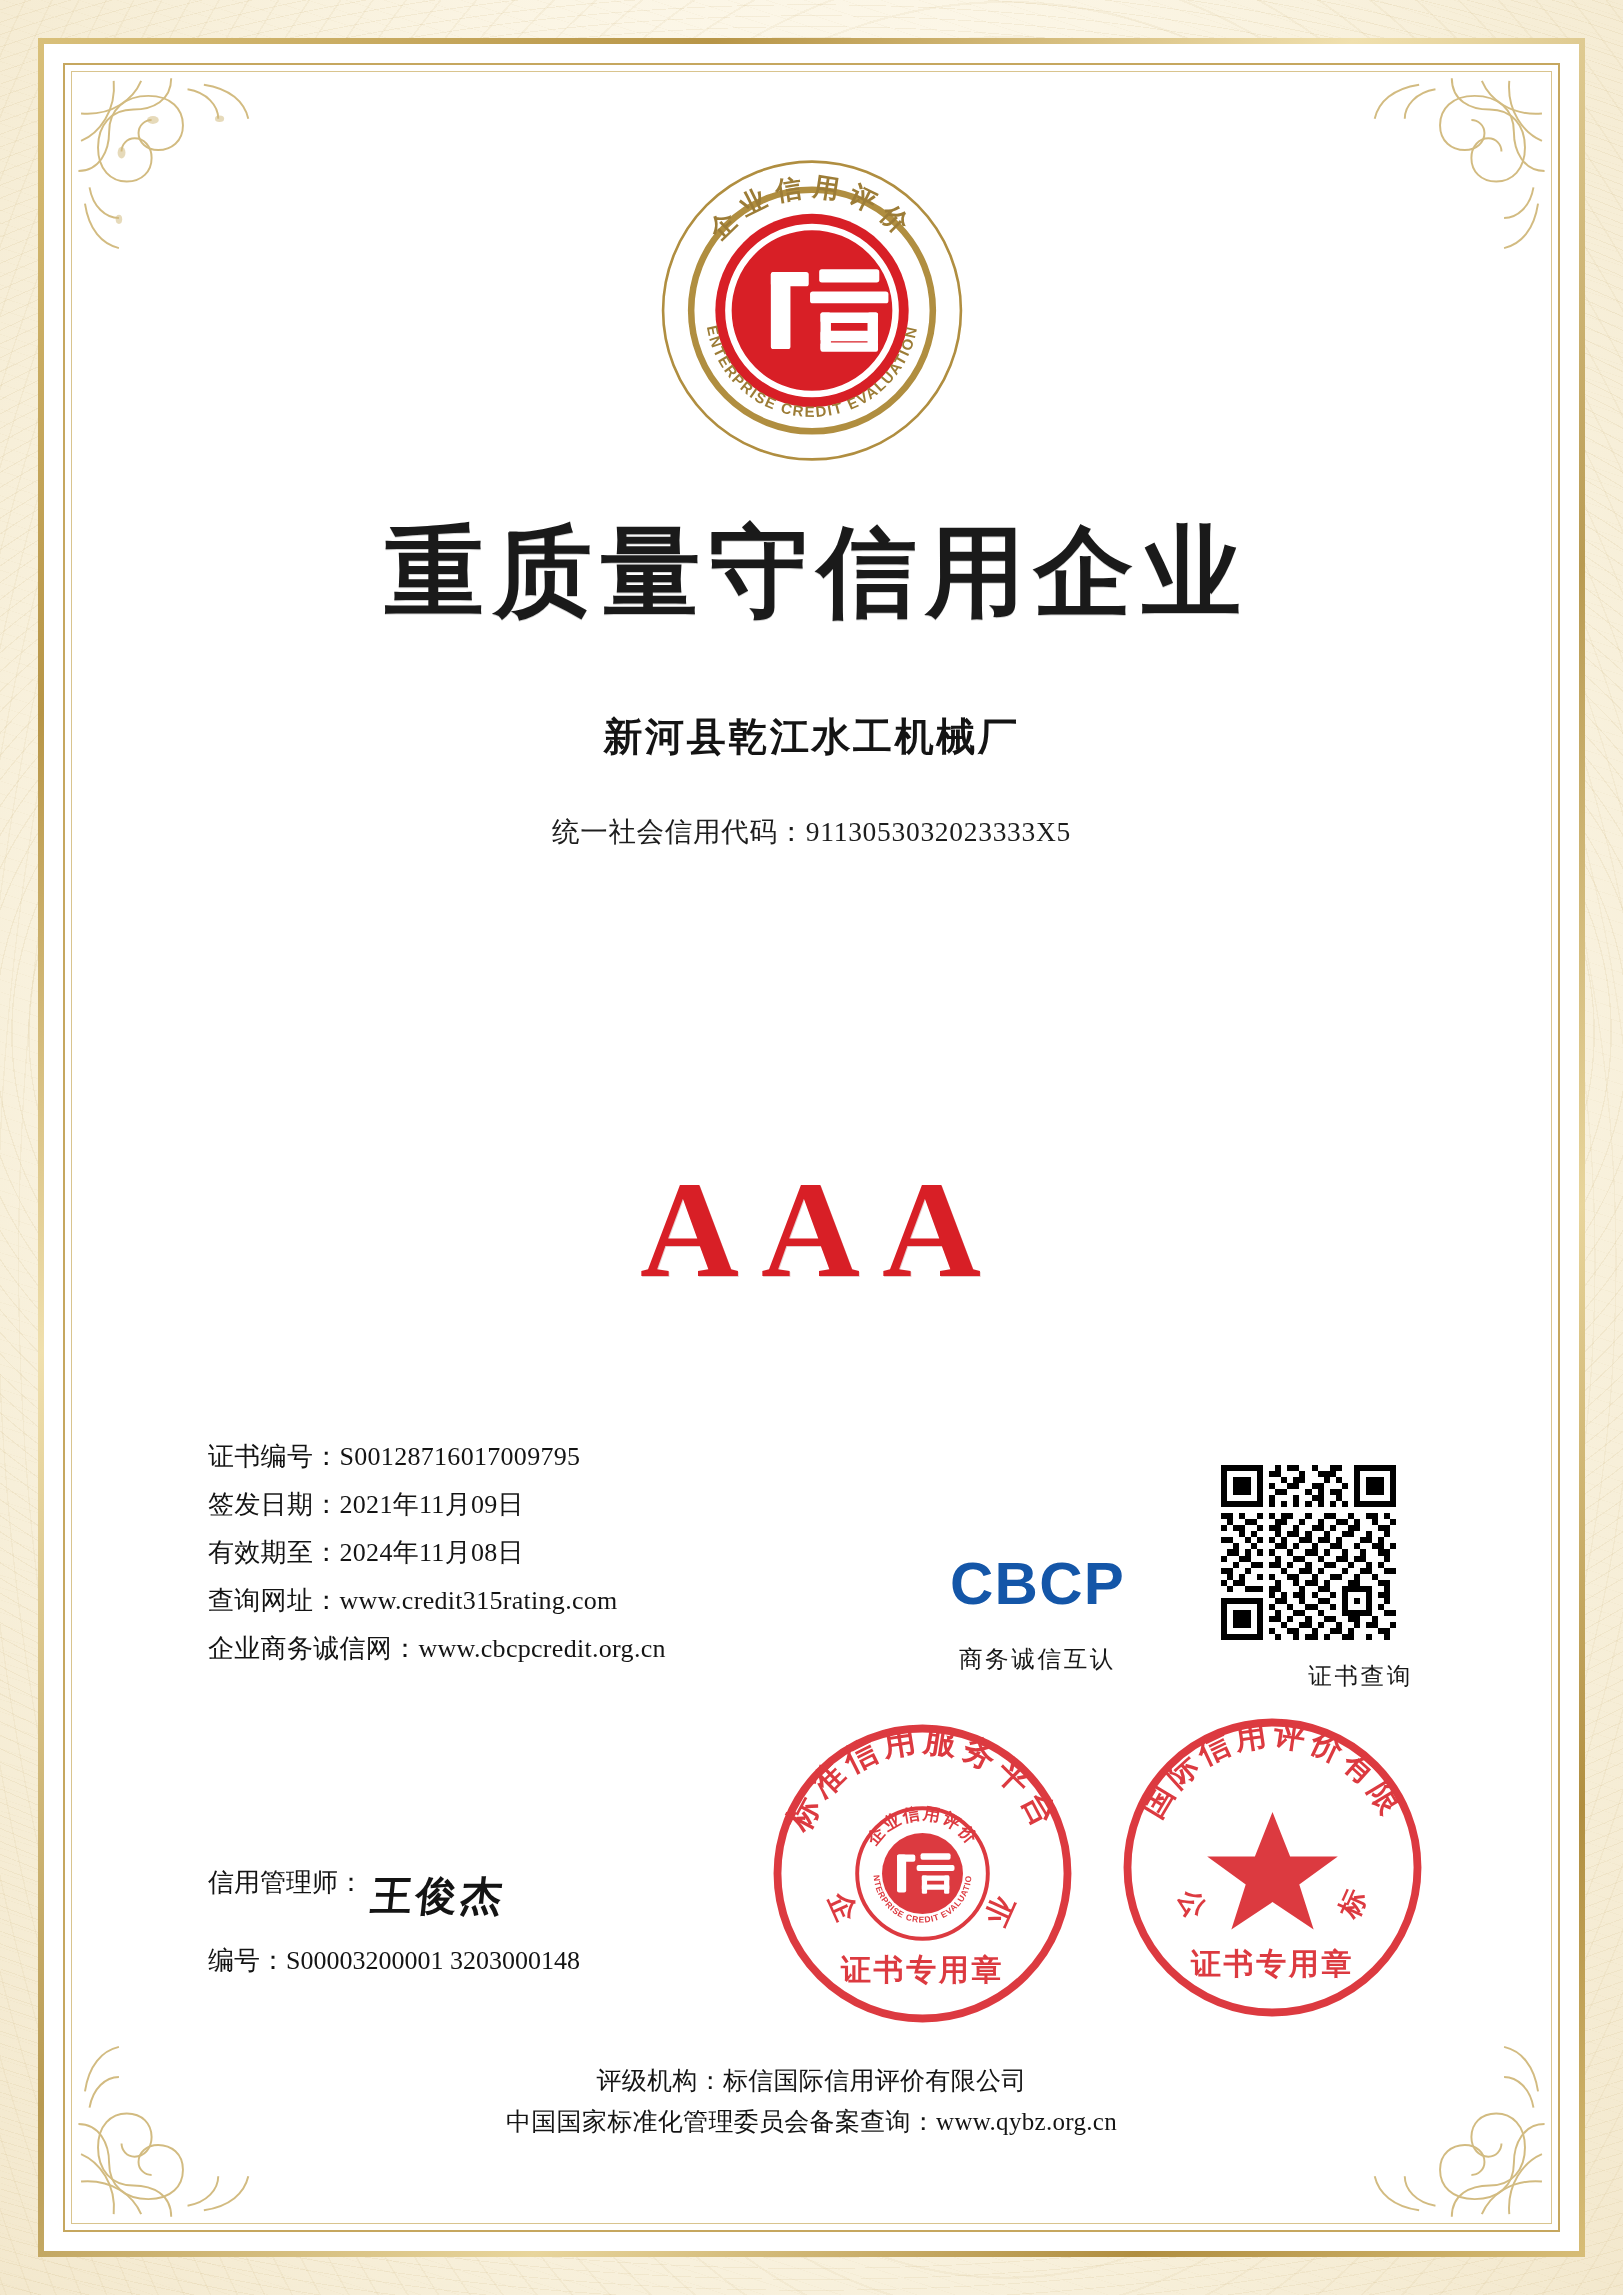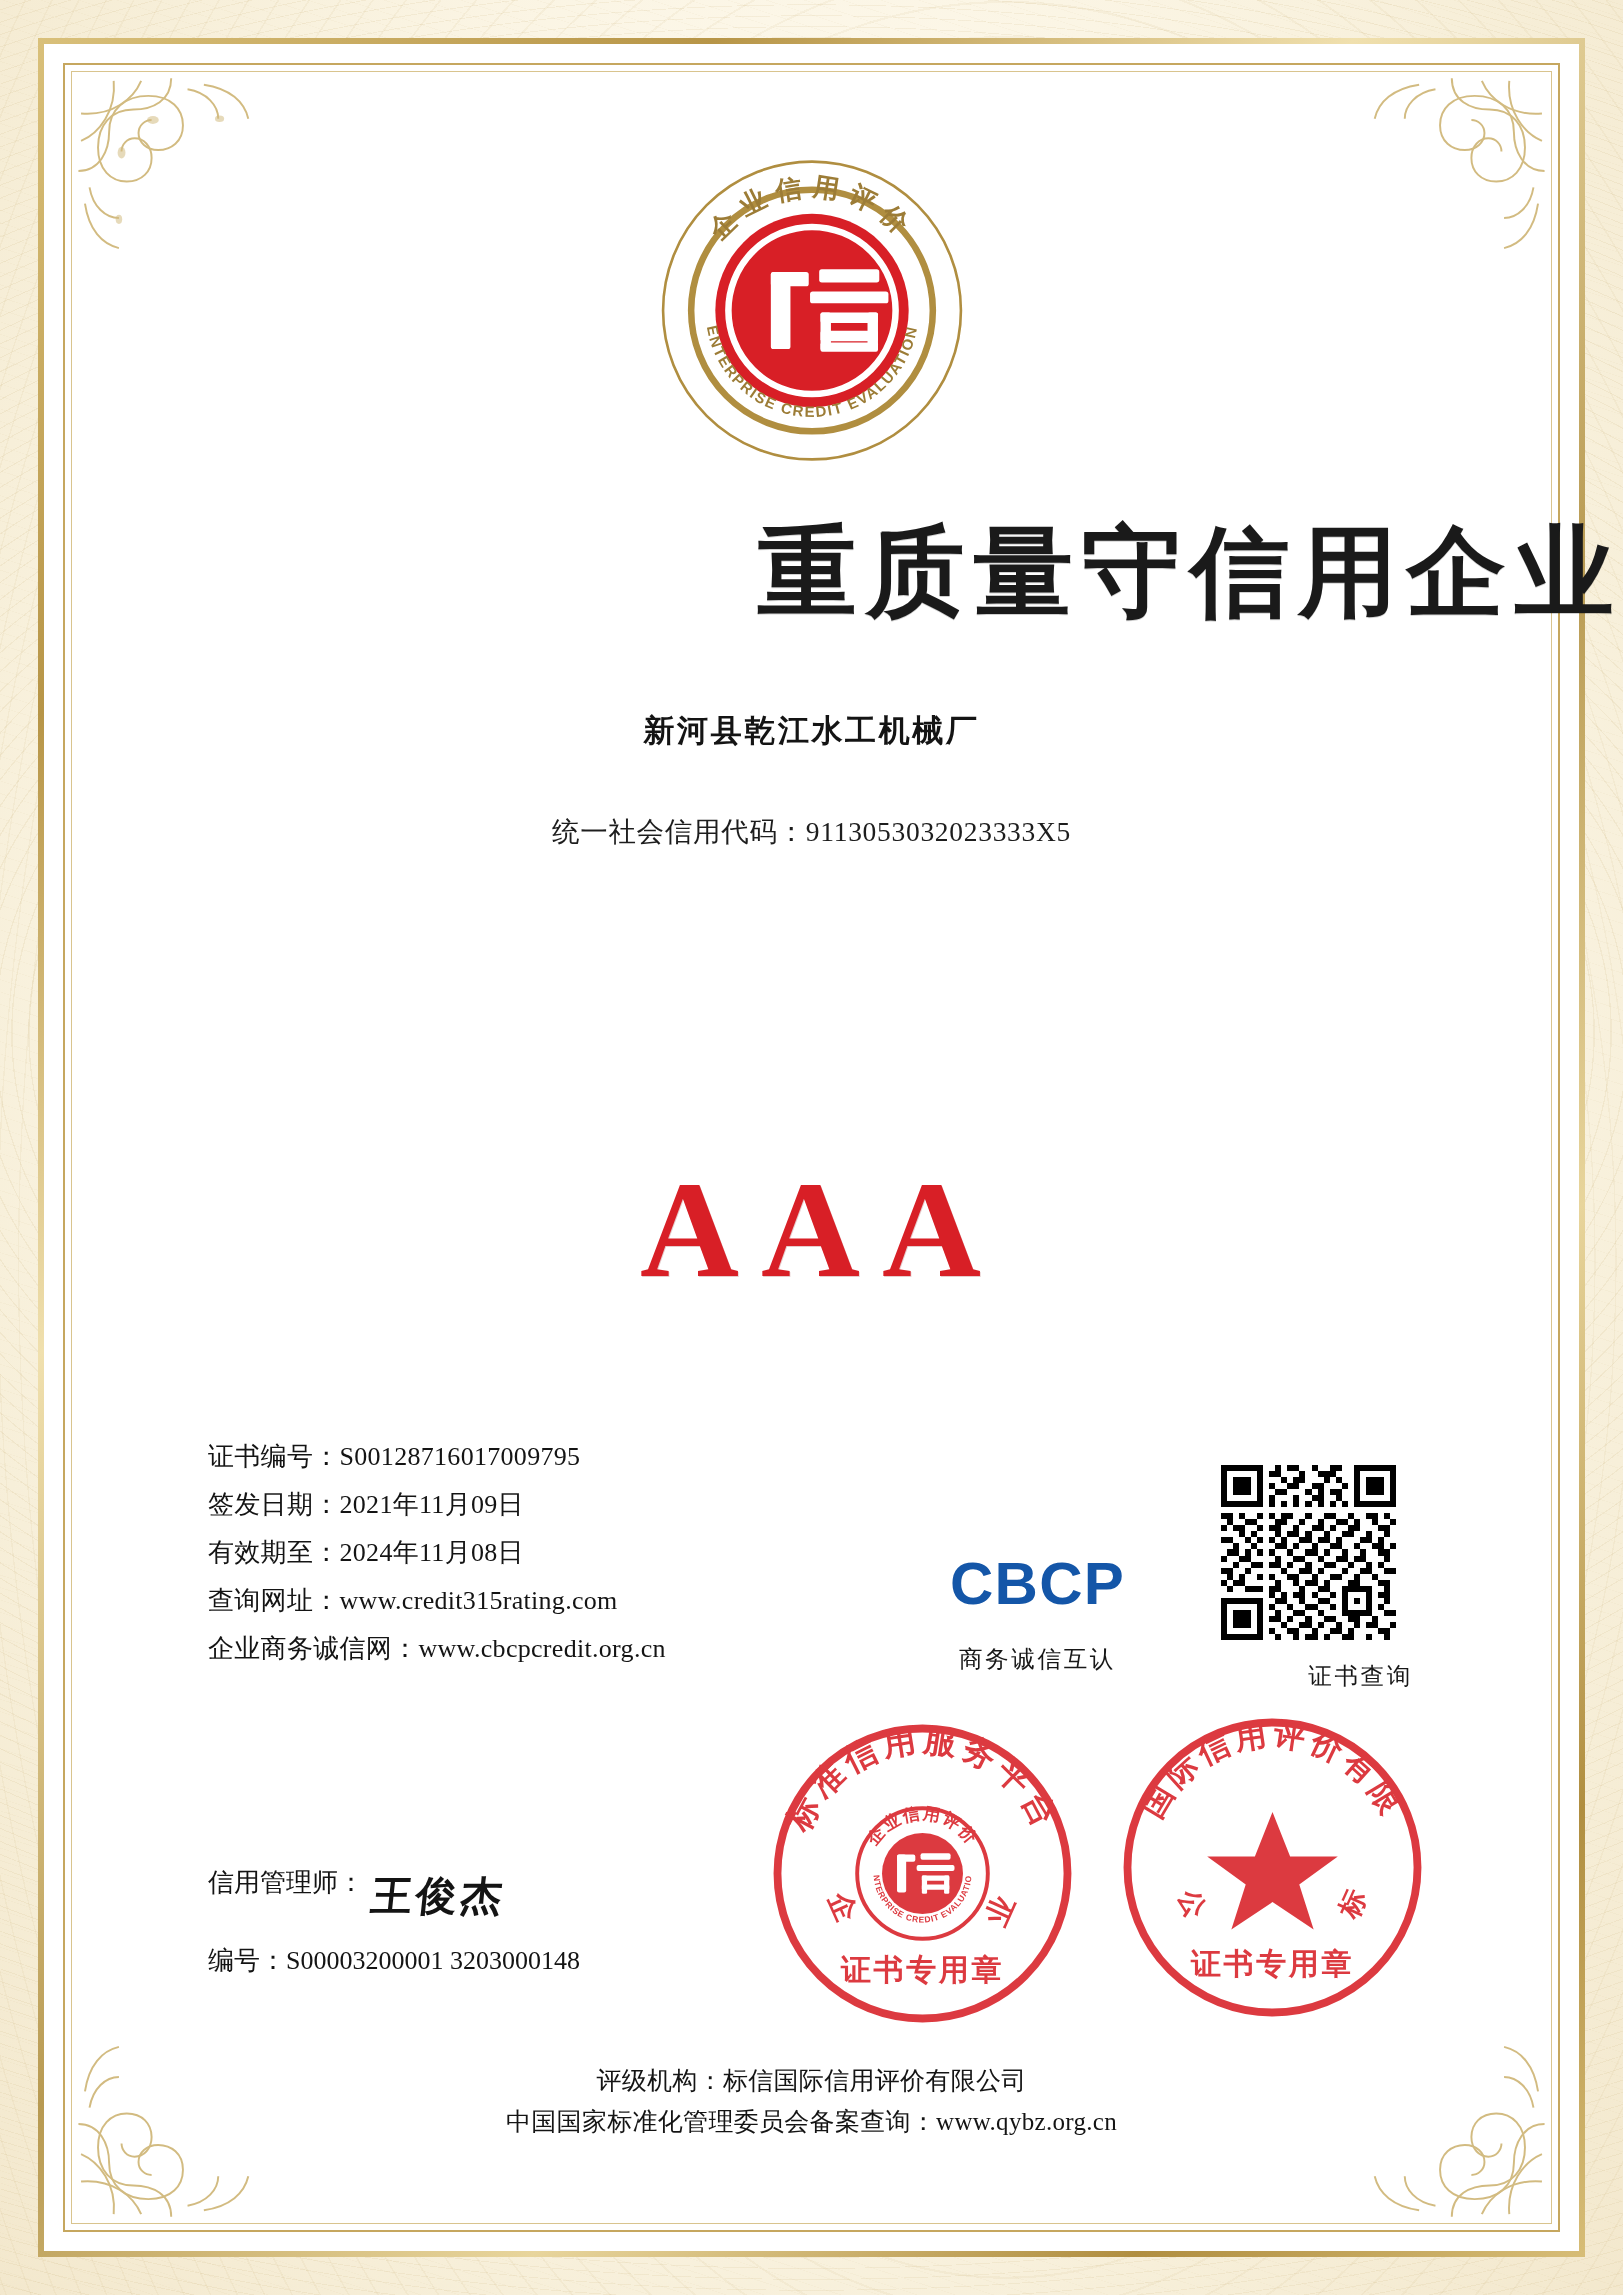--- a/index.html
+++ b/index.html
@@ -54,34 +54,34 @@
   
   .emblem{
     position:absolute;left:50%;top:157px;transform:translateX(-50%);
     width:307px;height:307px;
   }
   .emblem svg{width:100%;height:100%;display:block;}
 
   
   .main-title{
     position:absolute;left:12px;right:0;top:507px;
-    text-align:right;
+    text-align:center;
     font-family:"DejaVu Serif","Liberation Serif",serif;
     font-weight:700;
     font-size:99px;
     letter-spacing:9.2px;
     color:#1a1a1a;
     text-shadow:0 1.3px 0 rgba(0,0,0,.18);
   }
   .company{
     position:absolute;left:0;right:0;top:710px;
     text-align:center;
     font-family:"DejaVu Serif","Liberation Serif",serif;
     font-weight:700;
-    font-size:31px;
+    font-size:39px;
     letter-spacing:2.6px;
     color:#141414;
   }
   .credit-code{
     position:absolute;left:0;right:0;top:814px;
     text-align:center;
     font-size:27.5px;
     letter-spacing:0.7px;
     color:#1d1d1d;
   }

